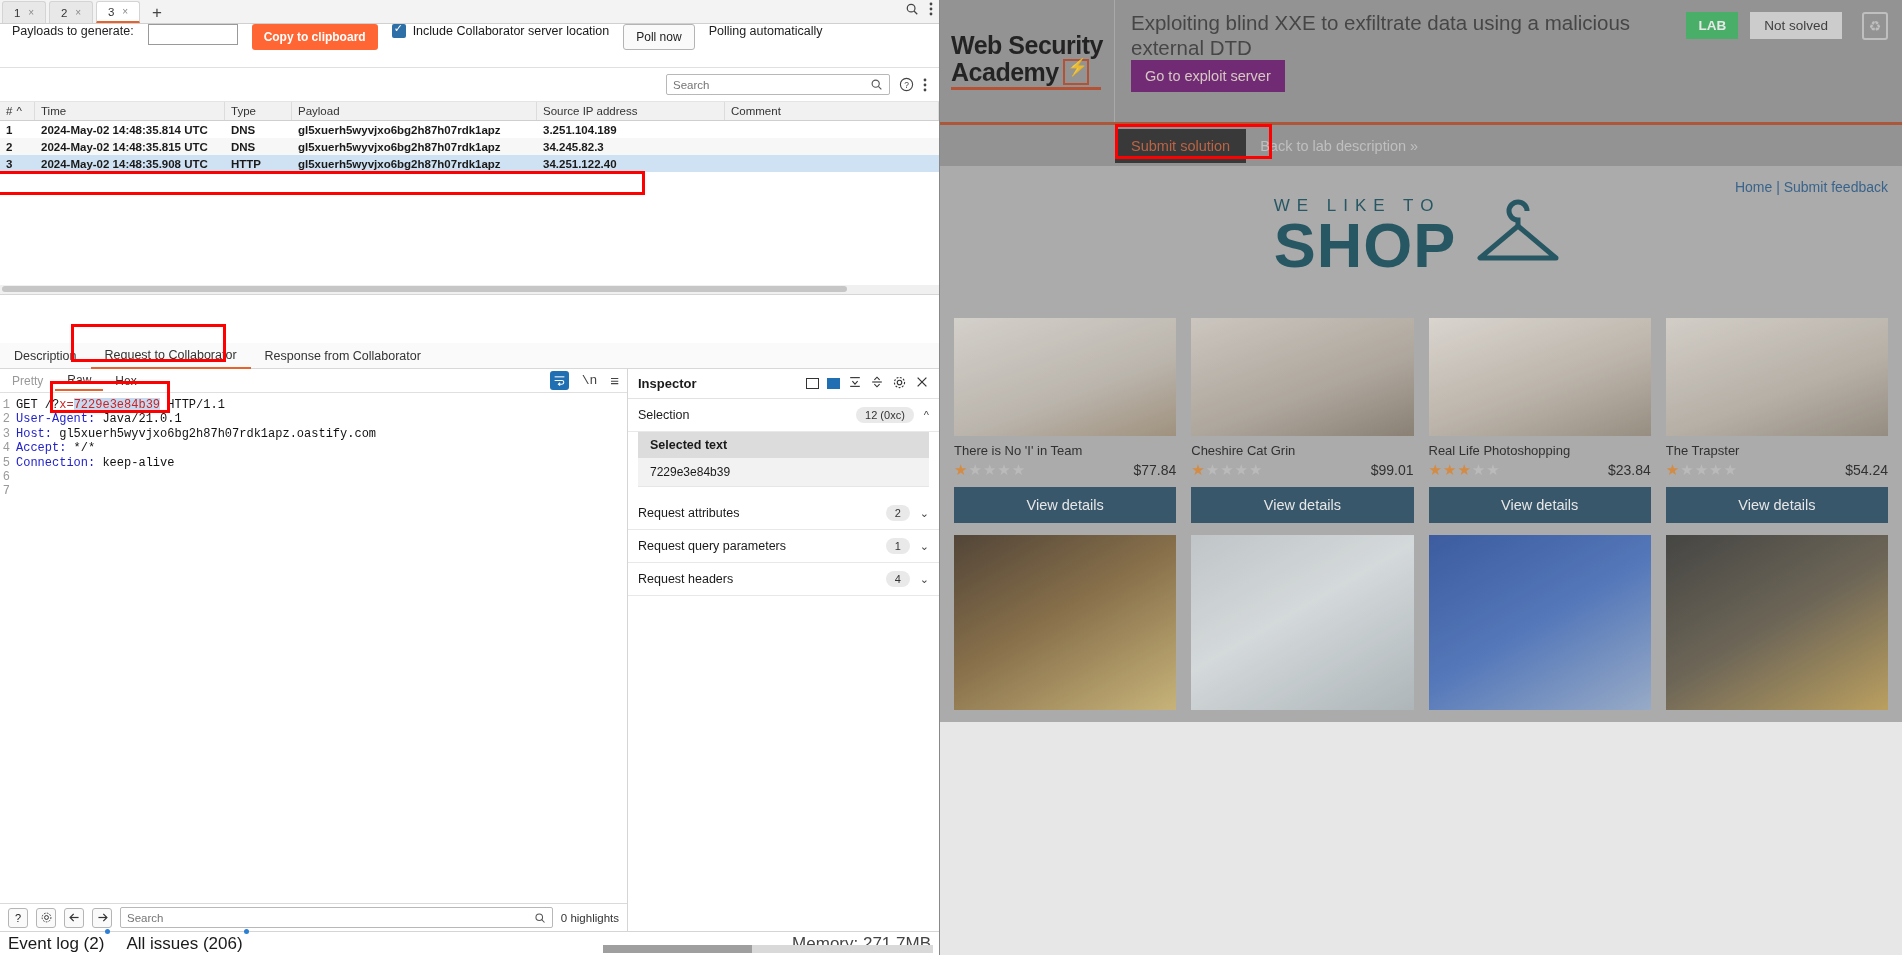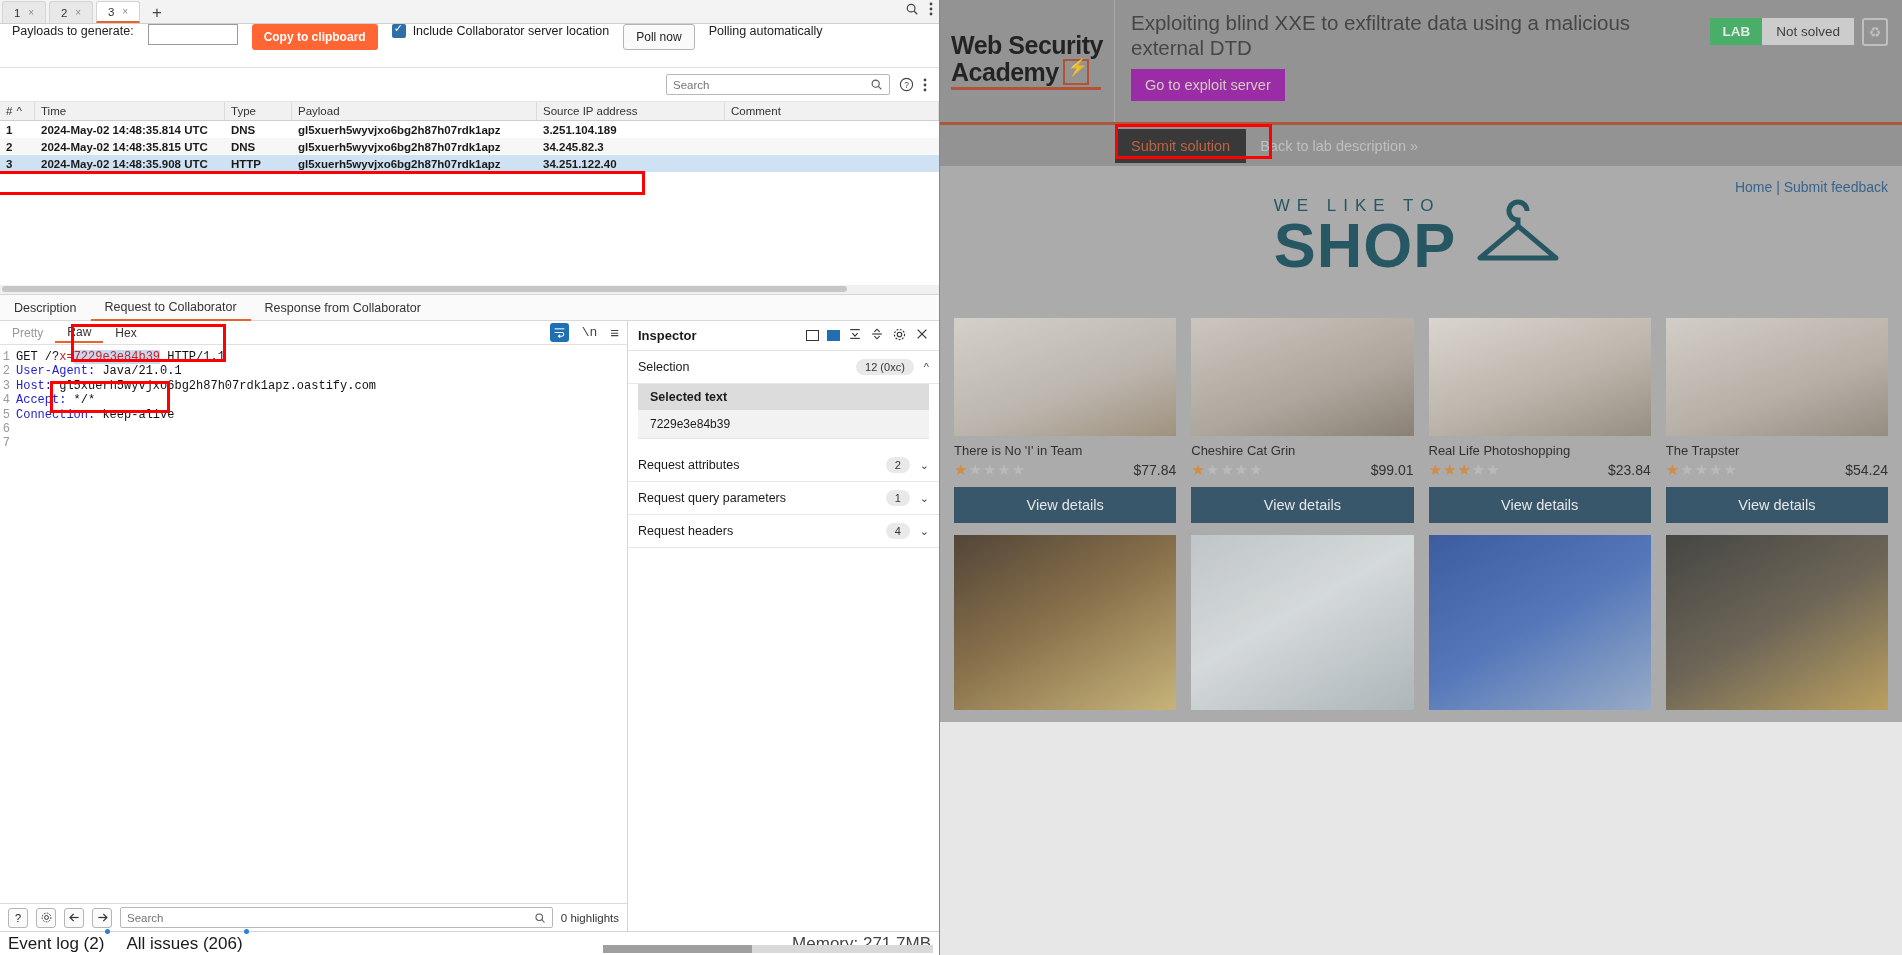--- a/index.html
+++ b/index.html
@@ -48,21 +48,21 @@
   .c-num { width: 35px; }
   .c-time { width: 190px; }
   .c-type { width: 67px; }
   .c-pay { width: 245px; }
   .c-ip { width: 188px; }
   .c-com { flex: 1; }
   .hscroll { position: absolute; left: 0; bottom: 0; width: 100%; height: 9px; background: #f0f0f0; }
   .hscroll i { display: block; height: 6px; margin: 1px 2px; background: #c6c6c6; border-radius: 3px; width: 90%; }
 
   
-  .dtabs { height: 26px; background: #fafafa; border-bottom: 1px solid #d8d8d8; display: flex; align-items: center; gap: 0; font-size: 12.5px; padding-left: 0; }
+  .dtabs { height: 26px; background: #fafafa; border-bottom: 1px solid #d8d8d8; display: flex; align-items: center; gap: 0; font-size: 12.5px; padding-left: 0; margin-top: 48px; }
   .dtab { padding: 4px 14px; color: #333; height: 26px; display: flex; align-items: center; }
   .dtab.active { border-bottom: 2px solid #e8622c; }
 
   .detailwrap { flex: 1; display: flex; min-height: 0; }
   .reqpane { width: 628px; border-right: 1px solid #d5d5d5; display: flex; flex-direction: column; min-width: 0; }
   .reqtabs { height: 24px; display: flex; align-items: center; border-bottom: 1px solid #e0e0e0; font-size: 12px; position: relative; }
   .rtab { padding: 2px 12px; color: #333; }
   .rtab.dim { color: #999; }
   .rtab.active { border-bottom: 2px solid #e8622c; }
   .reqtabs-right { position: absolute; right: 8px; display: flex; align-items: center; gap: 13px; }
@@ -106,22 +106,22 @@
   
   .browser { position: relative; width: 962px; height: 955px; overflow: hidden; background: #fff; }
   .labhead { height: 122px; background: #999; display: flex; }
   .logobox { width: 175px; display: flex; align-items: center; justify-content: center; border-right: 1px solid #b4b4b4; }
   .logo-txt { font-family: "Liberation Sans", sans-serif; font-weight: bold; font-size: 25px; line-height: 1.05; color: #111; letter-spacing: -0.5px; }
   .logo-bolt { display: inline-block; width: 26px; height: 26px; border: 2px solid #c04a25; position: relative; vertical-align: -4px; margin-left: 4px; }
   .logo-bolt::after { content: "\26A1"; position: absolute; color: #c04a25; font-size: 17px; left: 3px; top: -2px; }
   .logo-underline { height: 3px; background: #c04a25; width: 150px; margin-top: 2px; }
   .labinfo { flex: 1; padding: 10px 12px 0 16px; }
   .labtitle { font-size: 20.5px; color: #3b3b3b; line-height: 1.22; max-width: 580px; }
-  .exploitbtn { margin-top: 9px; background: #a21caf; color: #e9d9d2; border: none; font-size: 14.5px; padding: 8px 14px; cursor: pointer; }
-  .labstatus { width: 245px; padding: 18px 14px 0 0; display: flex; align-items: flex-start; justify-content: flex-end; gap: 0; }
+  .exploitbtn { background: #701a75; color: #e9d9d2; border: none; font-size: 14.5px; padding: 8px 14px; cursor: pointer; }
+  .labstatus { width: 245px; padding: 12px 14px 0 0; display: flex; align-items: flex-start; justify-content: flex-end; gap: 12px; }
   .labbadge { background: #3dba65; color: #fff; font-size: 13.5px; font-weight: bold; padding: 6px 12px; }
   .labnot { background: #dedede; color: #333; font-size: 13.5px; padding: 6px 14px; }
   .labicon { width: 26px; height: 28px; margin-left: 8px; border: 2px solid #cfcfcf; border-radius: 3px; color: #cfcfcf; display: flex; align-items: center; justify-content: center; font-size: 14px; }
 
   .labbar2 { height: 44px; background: #999; border-top: 3px solid #b6502b; display: flex; align-items: center; padding-left: 175px; position: relative; }
   .submitsol { background: #2b2b2b; color: #c9603a; font-size: 14.5px; padding: 9px 16px; border: none; cursor: pointer; }
   .backlink { color: #cfcfcf; font-size: 14.5px; margin-left: 14px; }
   .rightlinks { position: absolute; right: 14px; top: 54px; font-size: 14px; color: #2b5f8f; }
   .rightlinks a { color: #2b5f8f; text-decoration: none; }
 

